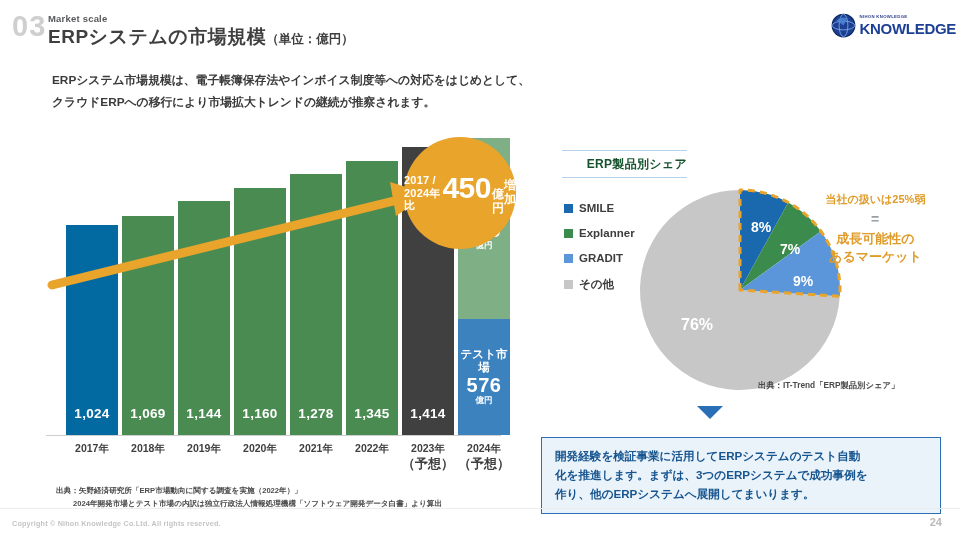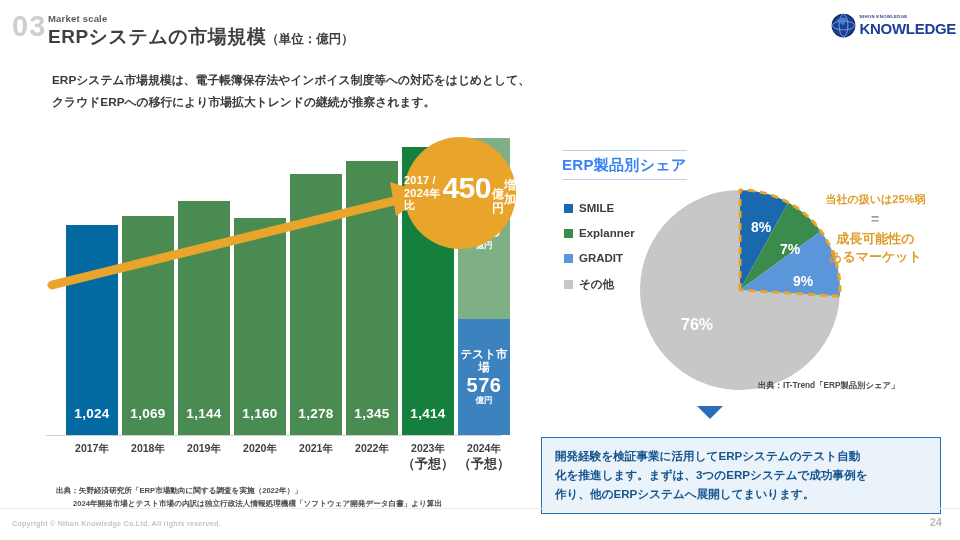--- a/index.html
+++ b/index.html
@@ -88,21 +88,21 @@
     font-size: 7.6px; color: #4a4a4a; line-height: 1.65; font-weight: 700;
   }
   #chart-footnote .indent { padding-left: 17px; display: block; }
 
   
   #share-panel { position: absolute; left: 530px; top: 130px; width: 425px; height: 300px; }
 
   #share-heading {
     position: absolute; left: 32px; top: 20px; width: 125px; padding: 5px 0 4px;
     border-top: 1.5px solid #b6d1ea; border-bottom: 1.5px solid #b6d1ea;
-    text-align: left; color: #3b82f6; font-size: 15px; font-weight: 700; letter-spacing: .3px;
+    text-align: right; color: #14532d; font-size: 12px; font-weight: 700; letter-spacing: .3px;
   }
 
   #pie-legend { position: absolute; left: 34px; top: 72px; }
   .legend-row { display: flex; align-items: center; margin-bottom: 13px; }
   .legend-swatch { width: 9px; height: 9px; margin-right: 6px; flex: none; }
   .legend-label { font-size: 11.5px; color: #3d3d3d; font-weight: 700; }
 
   #pie-wrap { position: absolute; left: 105px; top: 55px; width: 210px; height: 210px; }
   #pie-svg { width: 210px; height: 210px; display: block; }
   .pie-pct { fill: #ffffff; font-size: 14px; font-weight: 700; font-family: "Liberation Sans", sans-serif; }
@@ -178,39 +178,39 @@
       </div>
     </div>
 
     <div class="bar-col" style="left:120px;height:305px;">
       <div class="bar-seg" style="height:234px;background:#4a8b52;">
         <span class="bar-value">1,144</span>
       </div>
     </div>
 
     <div class="bar-col" style="left:176px;height:305px;">
-      <div class="bar-seg" style="height:217px;background:#4a8b52;">
+      <div class="bar-seg" style="height:247px;background:#4a8b52;">
         <span class="bar-value">1,160</span>
       </div>
     </div>
 
     <div class="bar-col" style="left:232px;height:305px;">
       <div class="bar-seg" style="height:261px;background:#4a8b52;">
         <span class="bar-value">1,278</span>
       </div>
     </div>
 
     <div class="bar-col" style="left:288px;height:305px;">
       <div class="bar-seg" style="height:274px;background:#4a8b52;">
         <span class="bar-value">1,345</span>
       </div>
     </div>
 
     <div class="bar-col" style="left:344px;height:305px;">
-      <div class="bar-seg" style="height:288px;background:#15803d;">
+      <div class="bar-seg" style="height:288px;background:#404040;">
         <span class="bar-value">1,414</span>
       </div>
     </div>
 
     <div class="bar-col" style="left:400px;height:305px;">
       <div class="bar-seg" style="height:181px;background:#7faf85;">
         <span class="seg-label">
           <span class="seg-name">開発市場</span>
           <span class="seg-num">900</span>
           <span class="seg-unit">億円</span>

